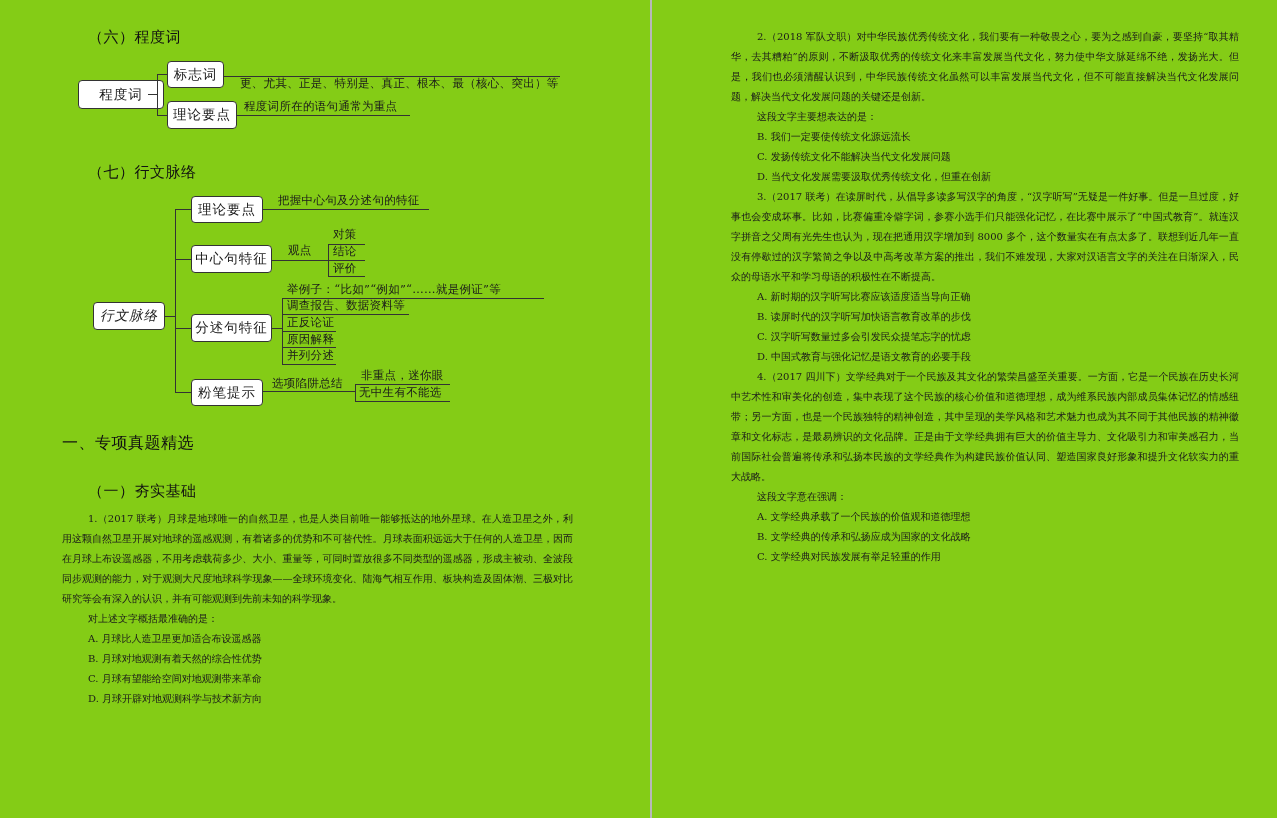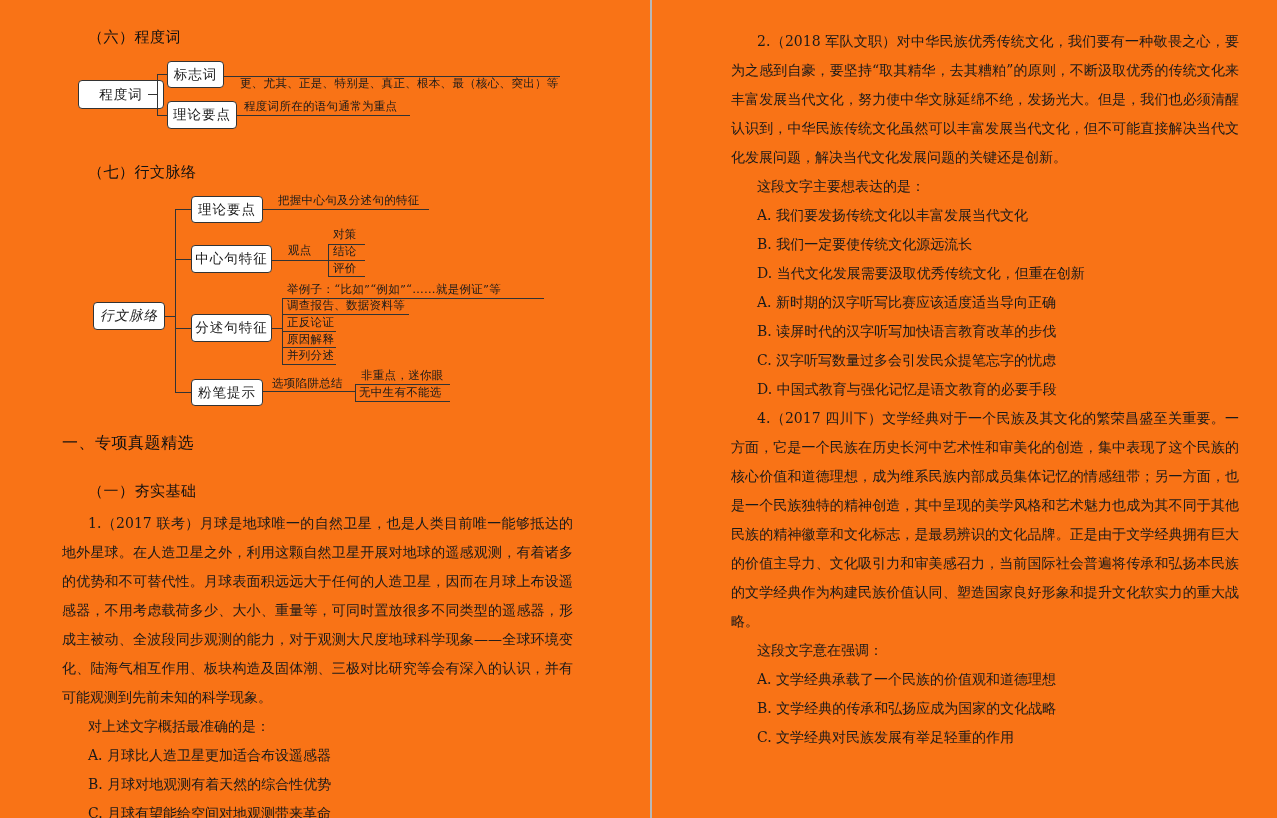--- a/index.html
+++ b/index.html
@@ -1,35 +1,35 @@
 <!DOCTYPE html>
 <html><head>
 <meta charset="utf-8">
 <style>
   html, body { margin: 0; padding: 0; }
   body {
     width: 1277px; height: 818px; overflow: hidden; background: #ffffff;
     position: relative; color: #1a1a1a;
     font-family: "DejaVu Serif", "Liberation Serif", serif;
   }
-  .page { position: absolute; top: 0; height: 818px; background: #f97316; }
+  .page { position: absolute; top: 0; height: 818px; background: #84cc16; }
   .page-left { left: 0; width: 650px; }
   .page-right { left: 652px; width: 625px; }
   .divider { position: absolute; left: 650px; top: 0; width: 2px; height: 818px; background: #b8b8b8; }
 
   .h-sub { position: absolute; font-family: "DejaVu Sans", "Liberation Sans", sans-serif; font-size: 15px; color: #111; letter-spacing: 0.5px; }
   .h-main { position: absolute; font-family: "DejaVu Sans", "Liberation Sans", sans-serif; font-size: 16px; color: #111; letter-spacing: 0.5px; }
 
   .node { position: absolute; border: 1.2px solid #333; border-radius: 4px; background: #fff;
           font-size: 13.5px; display: flex; align-items: center; justify-content: center; box-sizing: border-box; letter-spacing: 1px; }
   .line { position: absolute; background: #333; }
   .leaf { position: absolute; font-size: 11.5px; white-space: nowrap; letter-spacing: 0.3px; }
   .leaf-ul { position: absolute; height: 1px; background: #333; }
 
-  .para { position: absolute; font-size: 14px; line-height: 29px; text-align: justify; text-align-last: left; }
+  .para { position: absolute; font-size: 10px; line-height: 20px; text-align: justify; text-align-last: left; }
   .para-left { left: 62px; width: 511px; }
   .para-right { left: 731px; width: 508px; }
   .para p { margin: 0; }
   .indent { text-indent: 26px; }
   .opt { padding-left: 26px; }
 </style>
 </head>
 <body>
 
 <div class="page page-left">
@@ -111,23 +111,24 @@
   </div>
 </div>
 
 <div class="divider"></div>
 
 <div class="page page-right"></div>
 
 <div class="para para-right" style="top:27px;">
   <p class="indent">2.（2018 军队文职）对中华民族优秀传统文化，我们要有一种敬畏之心，要为之感到自豪，要坚持“取其精华，去其糟粕”的原则，不断汲取优秀的传统文化来丰富发展当代文化，努力使中华文脉延绵不绝，发扬光大。但是，我们也必须清醒认识到，中华民族传统文化虽然可以丰富发展当代文化，但不可能直接解决当代文化发展问题，解决当代文化发展问题的关键还是创新。</p>
   <p class="indent">这段文字主要想表达的是：</p>
-  <p class="opt">A. 我们要发扬传统文化以丰富发展当代文化</p>
   <p class="opt">B. 我们一定要使传统文化源远流长</p>
+  <p class="opt">C. 发扬传统文化不能解决当代文化发展问题</p>
   <p class="opt">D. 当代文化发展需要汲取优秀传统文化，但重在创新</p>
+  <p class="indent">3.（2017 联考）在读屏时代，从倡导多读多写汉字的角度，“汉字听写”无疑是一件好事。但是一旦过度，好事也会变成坏事。比如，比赛偏重冷僻字词，参赛小选手们只能强化记忆，在比赛中展示了“中国式教育”。就连汉字拼音之父周有光先生也认为，现在把通用汉字增加到 8000 多个，这个数量实在有点太多了。联想到近几年一直没有停歇过的汉字繁简之争以及中高考改革方案的推出，我们不难发现，大家对汉语言文字的关注在日渐深入，民众的母语水平和学习母语的积极性在不断提高。</p>
   <p class="opt">A. 新时期的汉字听写比赛应该适度适当导向正确</p>
   <p class="opt">B. 读屏时代的汉字听写加快语言教育改革的步伐</p>
   <p class="opt">C. 汉字听写数量过多会引发民众提笔忘字的忧虑</p>
   <p class="opt">D. 中国式教育与强化记忆是语文教育的必要手段</p>
   <p class="indent">4.（2017 四川下）文学经典对于一个民族及其文化的繁荣昌盛至关重要。一方面，它是一个民族在历史长河中艺术性和审美化的创造，集中表现了这个民族的核心价值和道德理想，成为维系民族内部成员集体记忆的情感纽带；另一方面，也是一个民族独特的精神创造，其中呈现的美学风格和艺术魅力也成为其不同于其他民族的精神徽章和文化标志，是最易辨识的文化品牌。正是由于文学经典拥有巨大的价值主导力、文化吸引力和审美感召力，当前国际社会普遍将传承和弘扬本民族的文学经典作为构建民族价值认同、塑造国家良好形象和提升文化软实力的重大战略。</p>
   <p class="indent">这段文字意在强调：</p>
   <p class="opt">A. 文学经典承载了一个民族的价值观和道德理想</p>
   <p class="opt">B. 文学经典的传承和弘扬应成为国家的文化战略</p>
   <p class="opt">C. 文学经典对民族发展有举足轻重的作用</p>
 </div>

